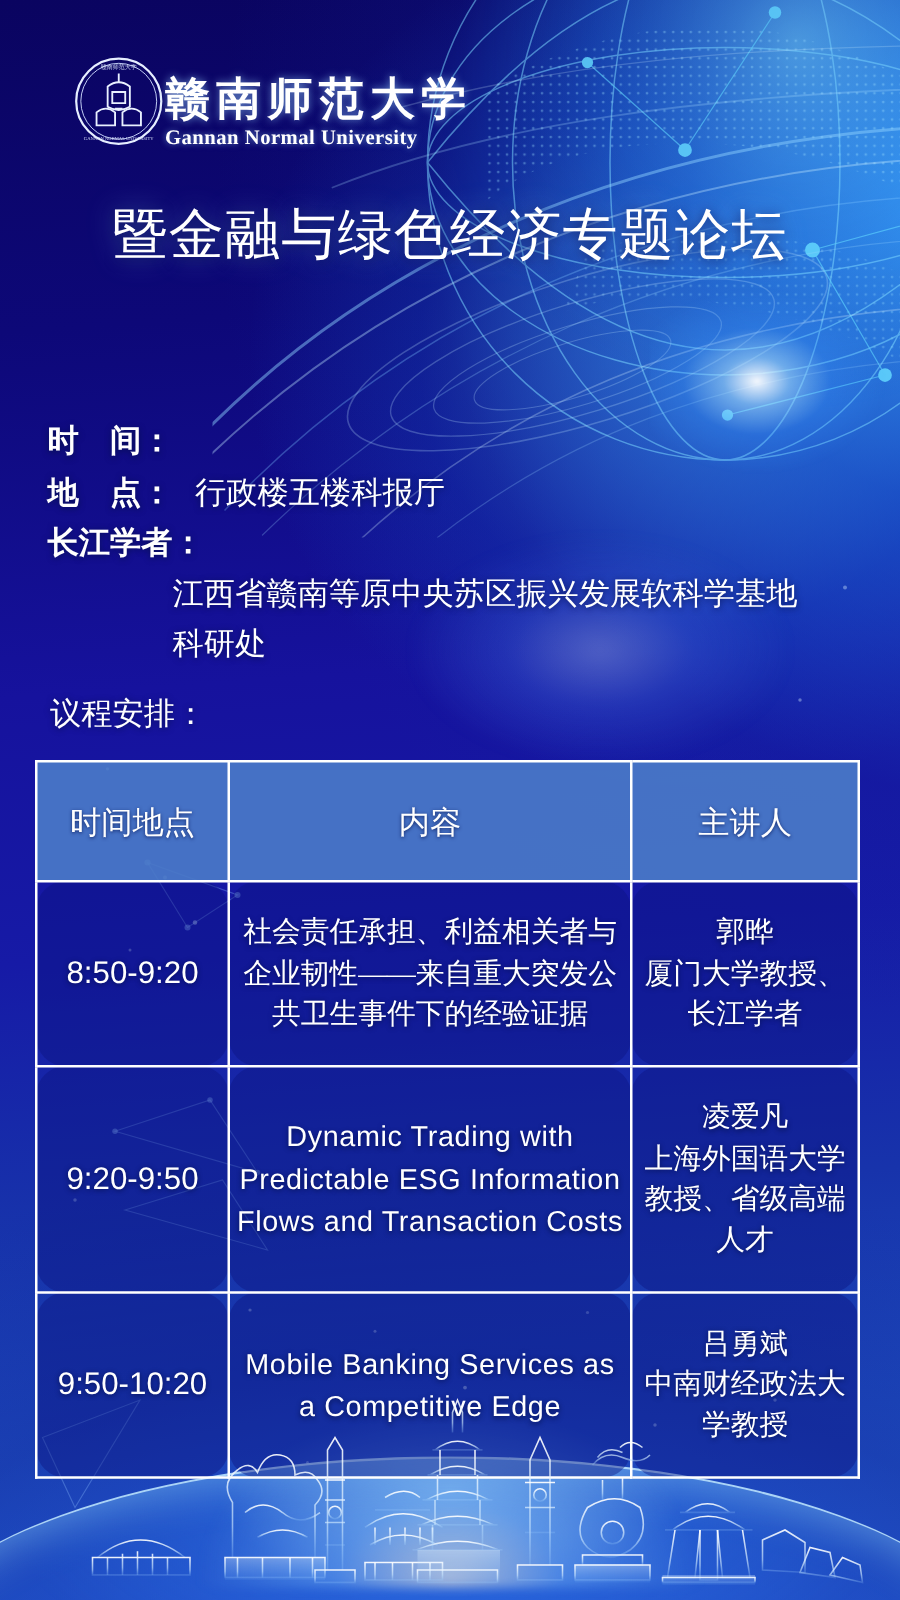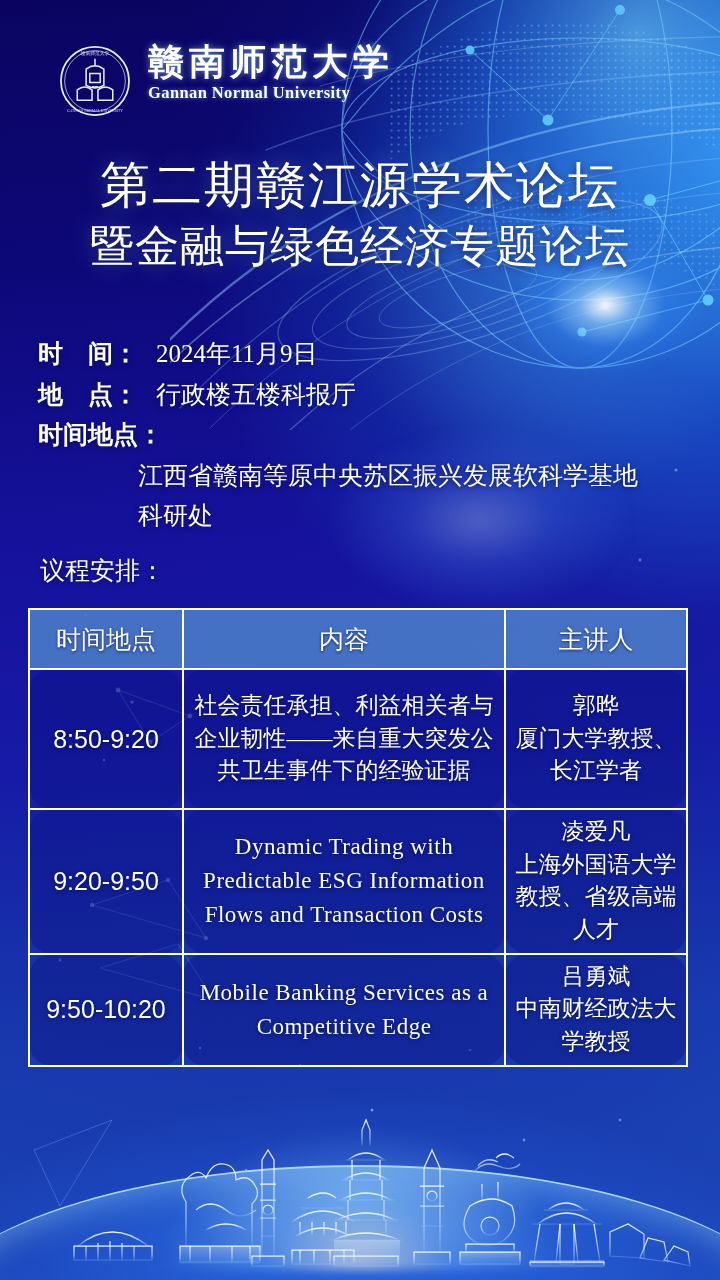--- a/index.html
+++ b/index.html
@@ -43,21 +43,21 @@
     border-top:2px solid rgba(195,235,255,.85);
   }
   .city-glow{
     position:absolute;left:150px;top:1120px;width:420px;height:150px;
     background:radial-gradient(ellipse at 50% 95%, rgba(255,240,215,.55) 0%, rgba(150,210,255,.30) 30%, rgba(0,0,0,0) 68%);
     filter:blur(4px);
   }
   .stars{position:absolute;inset:0;}
 
   
-  .logo-row{position:absolute;left:58px;top:44px;display:flex;align-items:flex-start;gap:16px;}
+  .logo-row{position:absolute;left:58px;top:44px;display:flex;align-items:flex-end;gap:0;}
   .seal{width:74px;height:74px;}
   .logo-text{display:flex;flex-direction:column;line-height:1;}
   .logo-cn{
     font-family:"Liberation Serif","DejaVu Serif",serif;
     font-size:36px;color:#fff;letter-spacing:5px;font-weight:700;
     text-shadow:0 0 7px rgba(150,210,255,.65);
     white-space:nowrap;
   }
   .logo-en{
     font-family:"Liberation Serif","DejaVu Serif",serif;
@@ -97,21 +97,21 @@
     font-family:"Liberation Serif","DejaVu Serif",serif;
     text-shadow:0 1px 5px rgba(5,15,70,.8);
   }
   table.agenda{
     position:absolute;left:28px;top:608px;width:658px;
     border-collapse:collapse;table-layout:fixed;
   }
   table.agenda th, table.agenda td{
     border:2px solid #ffffff;
     color:#ffffff;text-align:center;vertical-align:middle;
-    padding:6px 4px;
+    padding:24px 4px;
   }
   table.agenda th{
     background:rgba(74,122,200,.92);
     font-size:25px;font-weight:400;height:46px;
     font-family:"Liberation Serif","DejaVu Serif",serif;
     text-shadow:0 1px 3px rgba(8,20,80,.8);
   }
   table.agenda td{background:rgba(13,18,128,.42);border-radius:23px;}
   .col-time{width:154px;}
   .col-content{width:322px;}
@@ -121,21 +121,21 @@
     font-family:"Liberation Sans","DejaVu Sans",sans-serif;
     text-shadow:0 1px 4px rgba(5,15,70,.85);
   }
   .cell-cn{
     font-size:23px;line-height:1.42;
     font-family:"Liberation Serif","DejaVu Serif",serif;
     text-shadow:0 1px 4px rgba(5,15,70,.85);
   }
   .cell-en{
     font-size:23px;line-height:1.48;letter-spacing:.5px;
-    font-family:Liberation Serif, serif;
+    font-family:Liberation Sans, sans-serif;
     text-shadow:0 1px 4px rgba(5,15,70,.85);
   }
   .cell-speaker{
     font-size:23px;line-height:1.42;
     font-family:"Liberation Serif","DejaVu Serif",serif;
     text-shadow:0 1px 4px rgba(5,15,70,.85);
   }
   .row1{height:140px;}
   .row2{height:134px;}
   .row3{height:106px;}
@@ -271,35 +271,33 @@
         <text x="50" y="92" font-size="5" text-anchor="middle" font-family="Liberation Serif, serif">GANNAN NORMAL UNIVERSITY</text>
       </g>
     </svg>
     <div class="logo-text">
       <div class="logo-cn">赣南师范大学</div>
       <div class="logo-en">Gannan Normal University</div>
     </div>
   </div>
 
   <div class="title-wrap">
-    <div class="title1">第二期赣江源学术论坛</div>
     <div class="title2">暨金融与绿色经济专题论坛</div>
   </div>
 
   <div class="info">
     <div class="info-line">
       <span class="info-label">时　间：</span>
-      <span class="info-value">2024年11月9日</span>
     </div>
     <div class="info-line">
       <span class="info-label">地　点：</span>
       <span class="info-value">行政楼五楼科报厅</span>
     </div>
     <div class="info-line">
-      <span class="info-label wide">时间地点：</span>
+      <span class="info-label wide">长江学者：</span>
     </div>
     <div class="info-line info-indent">
       <span>江西省赣南等原中央苏区振兴发展软科学基地</span>
     </div>
     <div class="info-line info-indent">
       <span>科研处</span>
     </div>
   </div>
 
   <div class="agenda-label">议程安排：</div>

